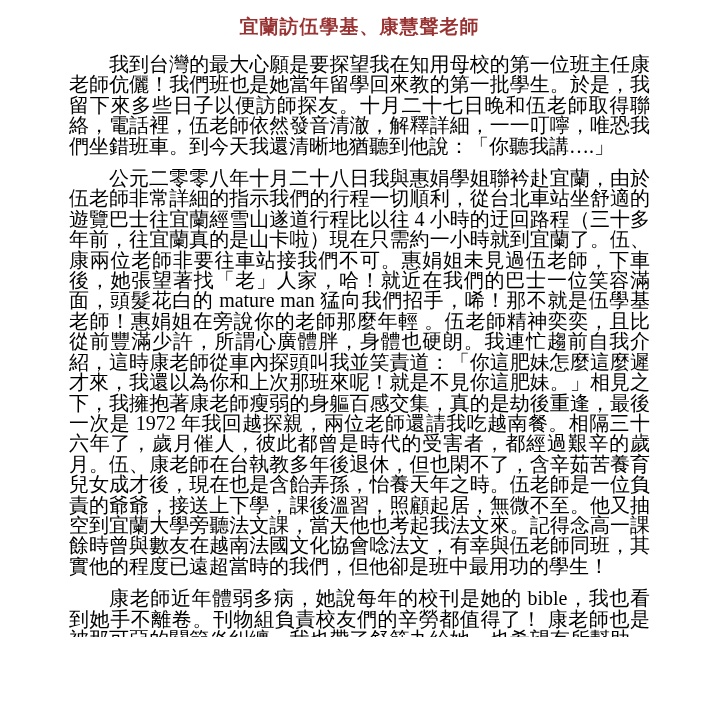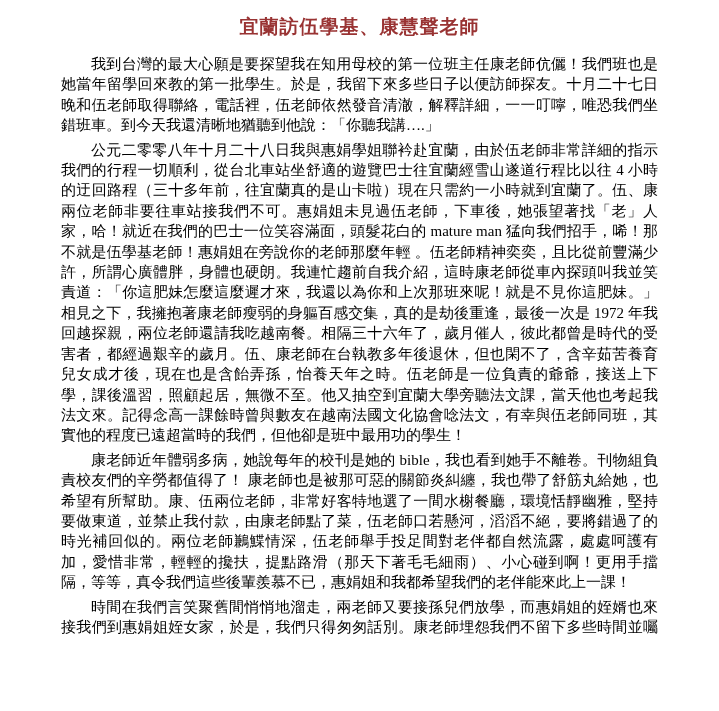--- a/index.html
+++ b/index.html
@@ -18,22 +18,22 @@
     overflow: hidden;
   }
   .doc-title {
     text-align: center;
     font-size: 19px;
     font-weight: bold;
     letter-spacing: 1px;
     margin: 2px 0 14px 0;
   }
   .body-text p {
-    margin: 4px;
-    font-size: 15px;
+    margin: 12px;
+    font-size: 20px;
     line-height: 20.4px;
     text-align: justify;
     text-indent: 2em;
     word-break: break-all;
   }
 </style>
 </head>
 <body>
 
 <div class="page" style="background: rgb(255, 255, 255); color: rgb(0, 0, 0);">

